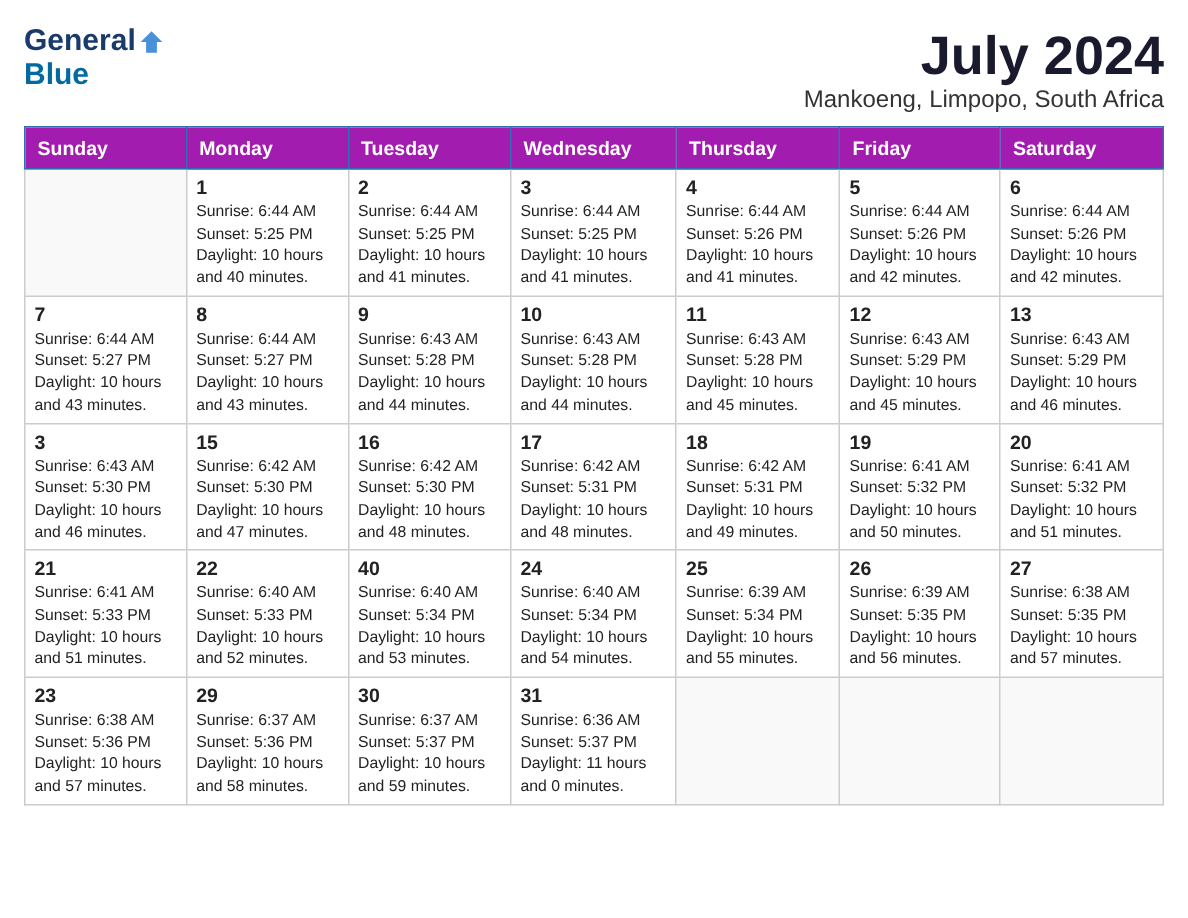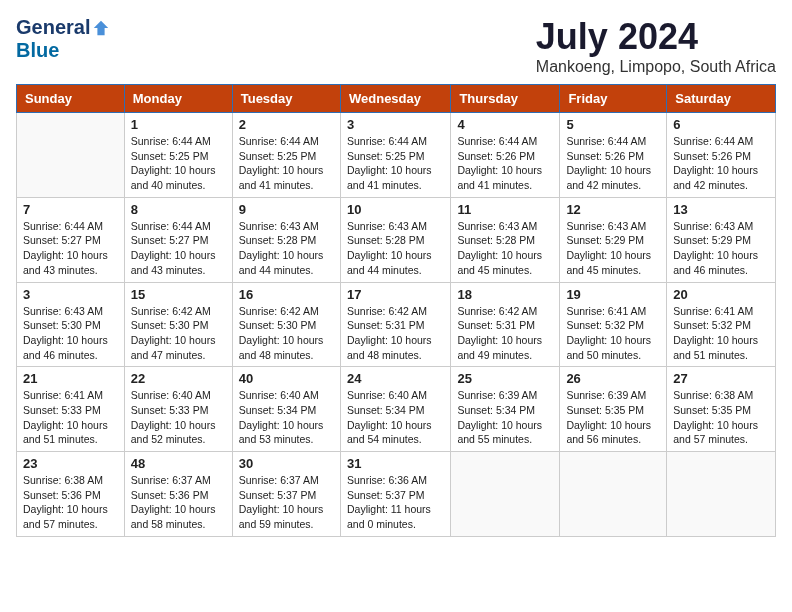--- a/index.html
+++ b/index.html
@@ -34,38 +34,38 @@
     .logo-icon {
       width: 18px;
       height: 18px;
       margin-left: 2px;
     }
     .logo-top {
       display: flex;
       align-items: center;
     }
     .title-area {
-      text-align: left;
+      text-align: right;
     }
     .month-title {
       font-size: 36px;
       font-weight: bold;
       color: #1a1a2e;
     }
     .location-title {
       font-size: 16px;
       color: #333;
     }
     .calendar-table {
       width: 100%;
       border-collapse: collapse;
       border: 1px solid #ccc;
     }
     .calendar-table th {
-      background-color: #c2410c;
+      background-color: #a21caf;
       color: #fff;
       text-align: left;
       padding: 6px 8px;
       font-size: 13px;
       border: 1px solid #2e6db4;
     }
     .calendar-table td {
       vertical-align: top;
       padding: 4px 6px;
       border: 1px solid #ccc;
@@ -238,21 +238,21 @@
         <td><span class="day-num">27</span><span class="day-info" style="white-space: pre-line;">Sunrise: 6:38 AM
 Sunset: 5:35 PM
 Daylight: 10 hours
 and 57 minutes.</span></td>
       </tr>
       <tr>
         <td><span class="day-num">23</span><span class="day-info" style="white-space: pre-line;">Sunrise: 6:38 AM
 Sunset: 5:36 PM
 Daylight: 10 hours
 and 57 minutes.</span></td>
-        <td><span class="day-num">48</span><span class="day-info" style="white-space: pre-line;">Sunrise: 6:37 AM
+        <td><span class="day-num">29</span><span class="day-info" style="white-space: pre-line;">Sunrise: 6:37 AM
 Sunset: 5:36 PM
 Daylight: 10 hours
 and 58 minutes.</span></td>
         <td><span class="day-num">30</span><span class="day-info" style="white-space: pre-line;">Sunrise: 6:37 AM
 Sunset: 5:37 PM
 Daylight: 10 hours
 and 59 minutes.</span></td>
         <td><span class="day-num">31</span><span class="day-info" style="white-space: pre-line;">Sunrise: 6:36 AM
 Sunset: 5:37 PM
 Daylight: 11 hours

